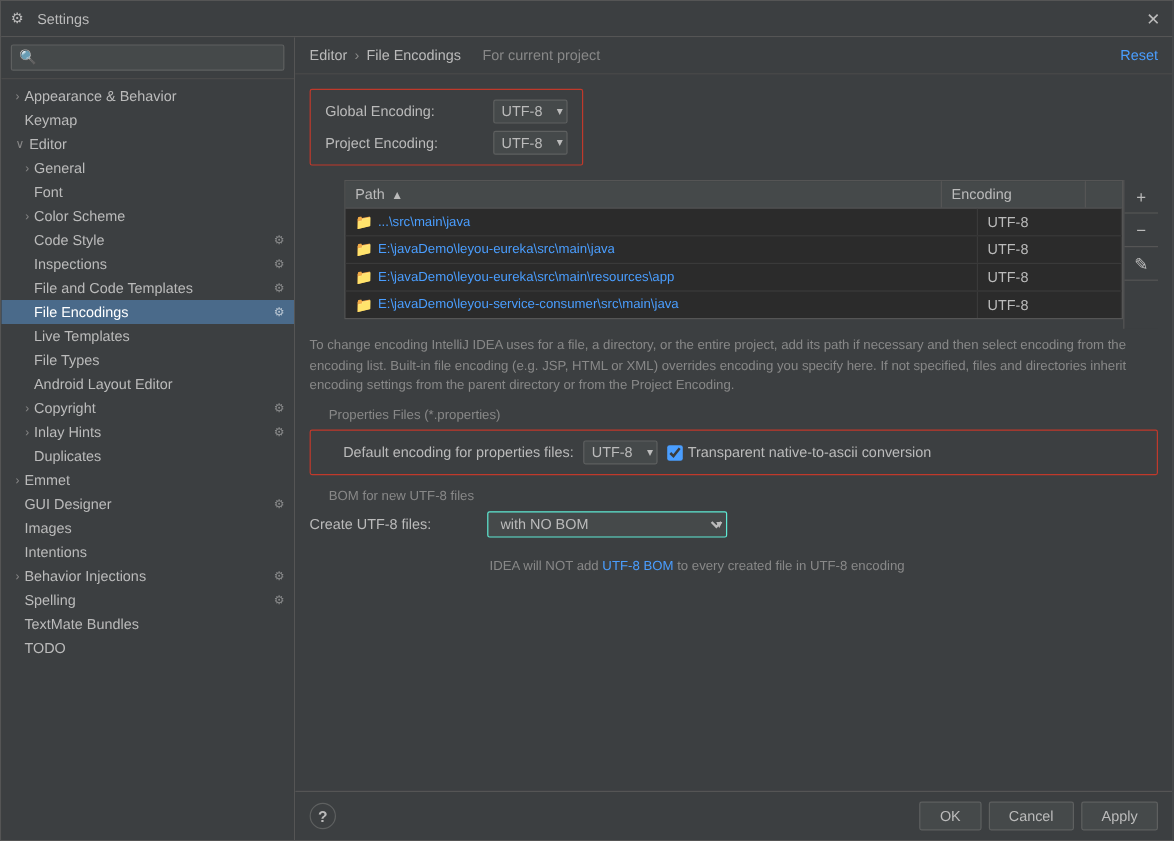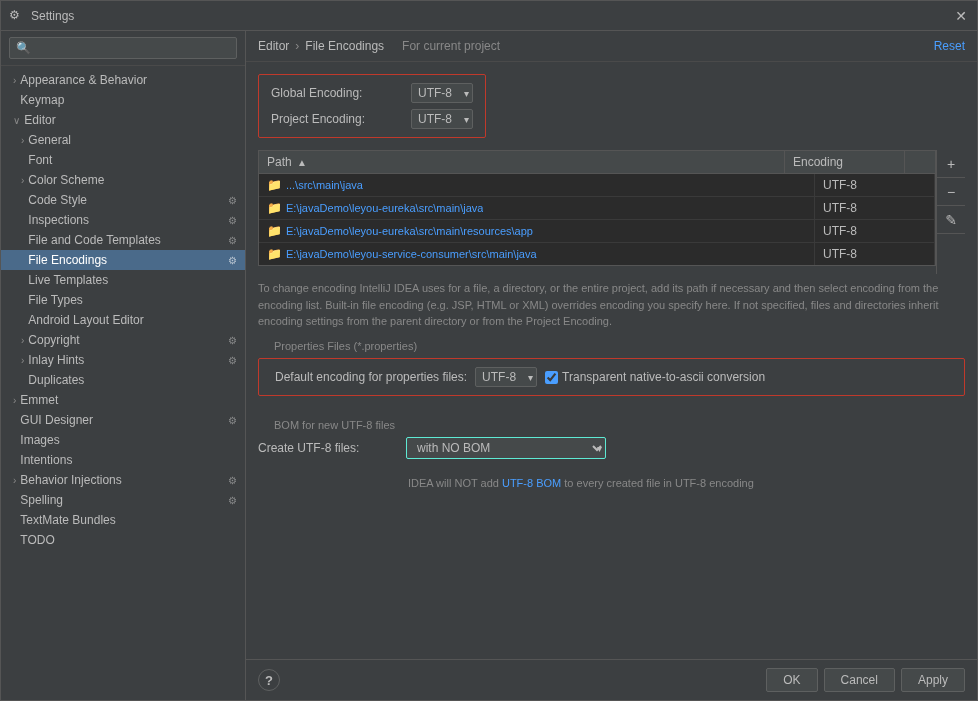--- a/index.html
+++ b/index.html
@@ -60,29 +60,29 @@
     .table-row:last-child { border-bottom: none; }
     .td-path { flex: 1; padding: 4px 8px; font-size: 12px; display: flex; align-items: center; gap: 4px; overflow: hidden; border-right: 1px solid #3a3a3a; }
     .td-encoding { width: 120px; padding: 4px 8px; font-size: 12px; color: #bbbbbb; border-right: 1px solid #3a3a3a; }
     .folder-icon { color: #6b9dc2; font-size: 12px; flex-shrink: 0; }
     .folder-icon.green { color: #4a9a4a; }
     .path-text { color: #4a9eff; font-size: 11px; overflow: hidden; text-overflow: ellipsis; white-space: nowrap; }
     
     .table-side-buttons { display: flex; flex-direction: column; border-left: 1px solid #555; background: #3c3f41; }
     .table-side-btn { width: 28px; height: 28px; background: none; border: none; border-bottom: 1px solid #555; color: #bbbbbb; cursor: pointer; display: flex; align-items: center; justify-content: center; font-size: 14px; }
     
-    .table-with-buttons { display: flex; }
+    .table-with-buttons { display: flex; margin-left: 29px; }
     .table-main { flex: 1; }
     
     
     .info-text { color: #888; font-size: 11px; line-height: 1.5; padding: 6px 0 10px 0; }
     
     
     .section-label { color: #888; font-size: 11px; margin-bottom: 6px; margin-left: 16px; }
-    .properties-box { border: 1.5px solid #c0392b; border-radius: 2px; padding: 8px 16px; margin-bottom: 23px; display: flex; align-items: center; gap: 8px; }
+    .properties-box { border: 1.5px solid #c0392b; border-radius: 2px; padding: 8px 27px; margin-bottom: 12px; display: flex; align-items: center; gap: 8px; }
     .props-label { color: #bbbbbb; font-size: 12px; }
     .checkbox-wrapper { display: flex; align-items: flex-end; gap: 4px; }
     .checkbox { width: 13px; height: 13px; border: 1px solid #5e6060; background: #45494a; cursor: pointer; display: flex; align-items: center; justify-content: center; accent-color: #4a9eff; }
     .checkbox-label { color: #bbbbbb; font-size: 12px; }
     
     
     .bom-section { margin-top: 4px; }
     .bom-row { display: flex; align-items: center; gap: 8px; margin-bottom: 18px; }
     .bom-label { color: #bbbbbb; font-size: 12px; width: 140px; }
     .bom-select { background: #45494a; border: 1px solid #5eead4; color: #bbbbbb; padding: 2px 20px 2px 6px; font-size: 12px; border-radius: 2px; cursor: pointer; width: 200px; }

